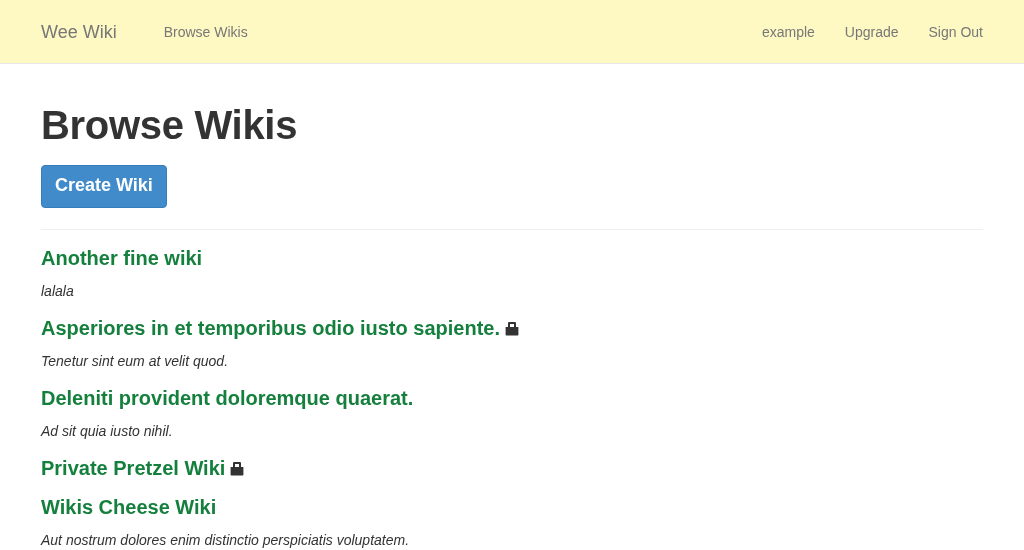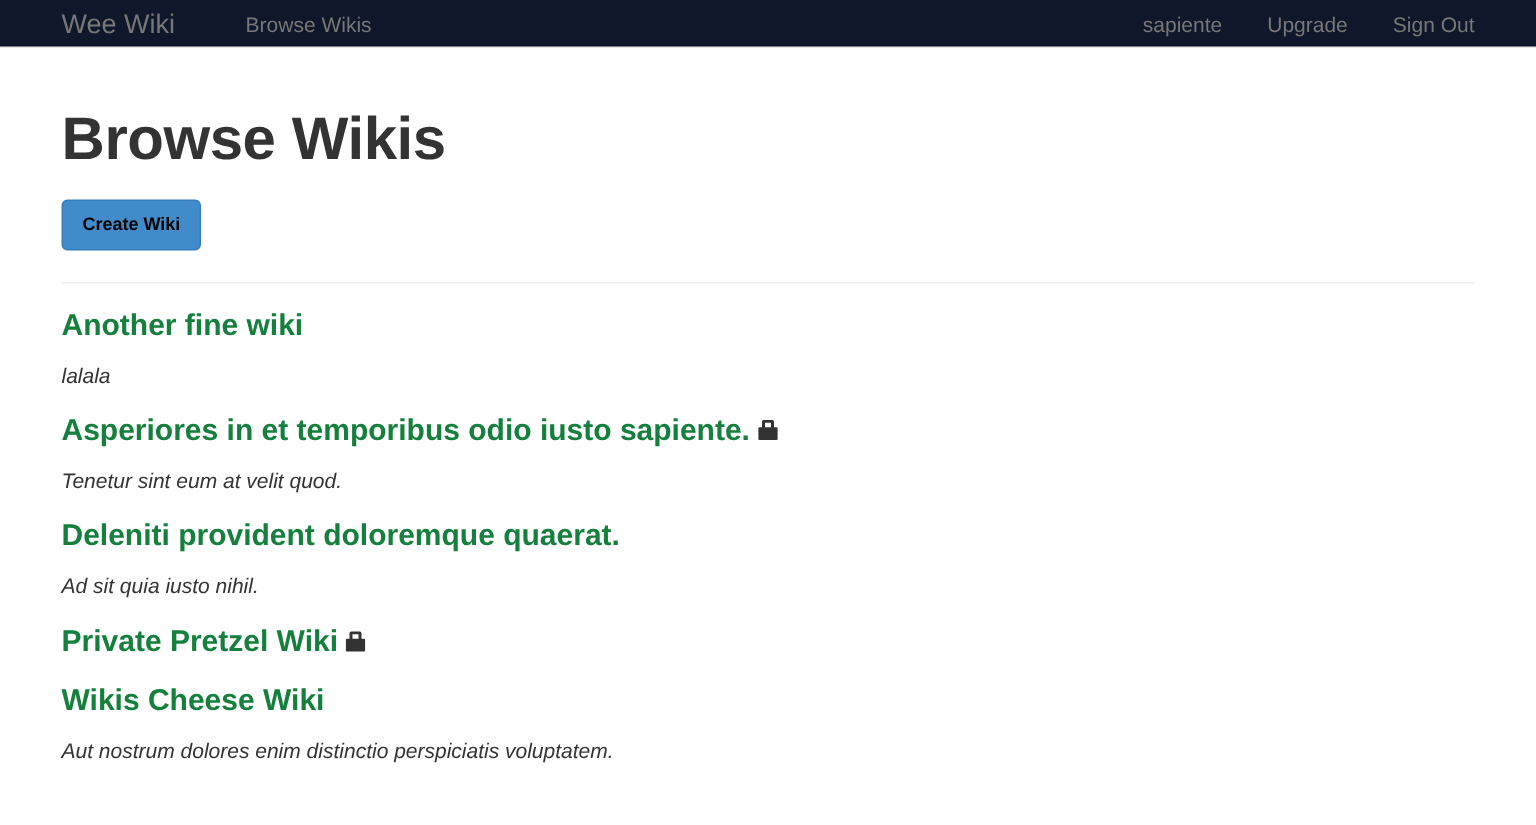--- a/index.html
+++ b/index.html
@@ -8,22 +8,22 @@
     padding: 0;
     width: 1024px;
     height: 550px;
     background: #ffffff;
     font-family: "Liberation Sans", sans-serif;
     -webkit-font-smoothing: antialiased;
   }
 
   
   .navbar {
-    height: 32px;
-    background: #0f172a;
+    height: 64px;
+    background: #fef9c3;
     border-bottom: 1px solid #e7e7e7;
     display: flex;
     align-items: flex-end;
     width: 100%;
   }
   .navbar-inner {
     width: 942px;
     margin: 0 auto;
     display: flex;
     align-items: center;
@@ -76,22 +76,22 @@
     letter-spacing: -0.3px;
   }
 
   .btn-primary {
     display: inline-block;
     margin-top: 18px;
     padding: 7px 13px 8px 13px;
     background: #428bca;
     border: 1px solid #357ebd;
     border-radius: 4px;
-    color: #000000;
-    font-size: 12px;
+    color: #ffffff;
+    font-size: 18px;
     font-weight: bold;
     line-height: 1.42;
     text-decoration: none;
     cursor: pointer;
     font-family: "Liberation Sans", sans-serif;
   }
 
   .divider {
     border: 0;
     border-top: 1px solid #eeeeee;
@@ -130,21 +130,21 @@
 </head>
 <body>
 
 <div class="navbar">
   <div class="navbar-inner">
     <div class="nav-left">
       <a class="navbar-brand" href="#">Wee Wiki</a>
       <a class="nav-link" href="#">Browse Wikis</a>
     </div>
     <div class="nav-right">
-      <a class="nav-link" href="#">sapiente</a>
+      <a class="nav-link" href="#">example</a>
       <a class="nav-link" href="#">Upgrade</a>
       <a class="nav-link" href="#">Sign Out</a>
     </div>
   </div>
 </div>
 
 <div class="container">
 
   <h1 class="page-title">Browse Wikis</h1>
 

